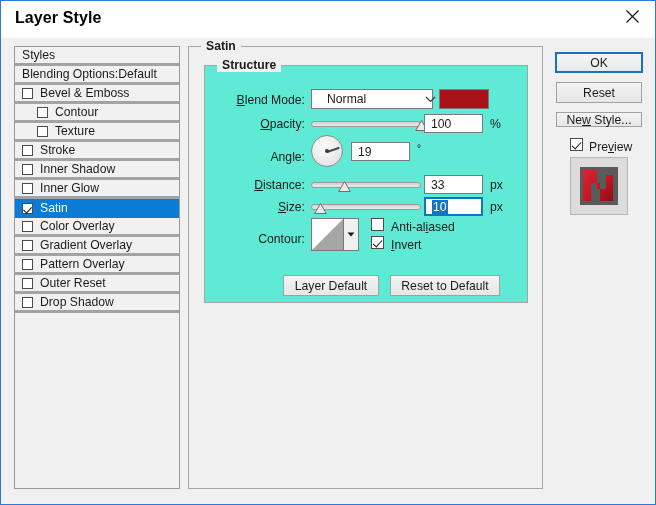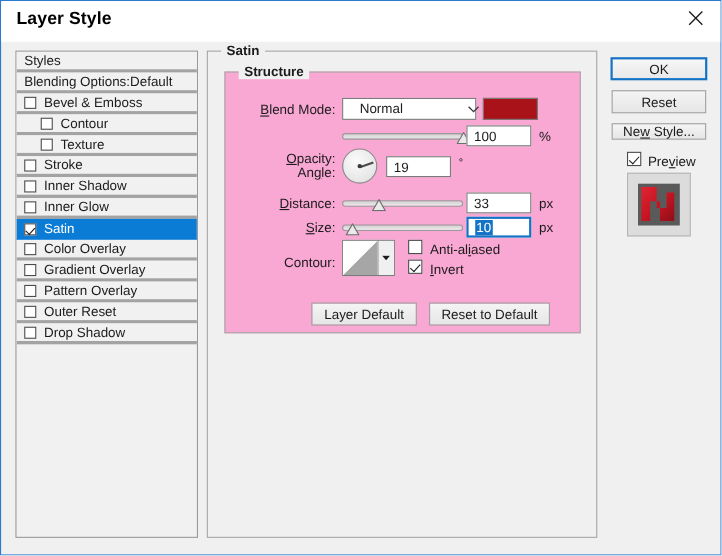--- a/index.html
+++ b/index.html
@@ -130,21 +130,21 @@
   .legend-satin { left: 12px; top: -8px; }
 
   .structure-group {
     position: absolute;
     left: 15px;
     top: 18px;
     width: 324px;
     height: 238px;
     box-sizing: border-box;
     border: 1px solid #a6a6a6;
-    background: #f9a8d4;
+    background: #5eead4;
   }
   .legend-structure { left: 12px; top: -8px; }
 
   
   .ctl-label {
     position: absolute;
     font-size: 12.2px;
     color: #1b1b1b;
     text-align: right;
     white-space: nowrap;
@@ -448,21 +448,21 @@
       <div class="combo" style="left:106px; top:23px; width:122px; height:20px;padding-left:15px;">
         <span>Normal</span>
         <span class="arrow">
           <svg width="11" height="7" viewBox="0 0 11 7" style="display:block;margin-top:-1px;">
             <polyline points="1,1 5.5,5.5 10,1" fill="none" stroke="#3a3a3a" stroke-width="1.2"></polyline>
           </svg>
         </span>
       </div>
       <div class="swatch" id="blend-color" style="left: 234px; top: 23px; width: 50px; height: 20px; background: rgb(169, 18, 25);"></div>
 
-      <div class="ctl-label" style="left:8px; top:51px; width:92px;margin-top:20px;"><span class="ul">O</span>pacity:</div>
+      <div class="ctl-label" style="left:8px; top:51px; width:92px;"><span class="ul">O</span>pacity:</div>
       <div class="slider" id="opacity-slider" style="left:106px; top:52px; width:110px;">
         <div class="track"></div>
         <div class="thumb" style="left: 100%;">
           <svg width="13" height="11" viewBox="0 0 13 11" style="display:block;">
             <polygon points="6.5,0.5 12.3,10.5 0.7,10.5" fill="#eaeaea" stroke="#6e6e6e" stroke-width="1"></polygon>
           </svg>
         </div>
       </div>
       <div class="numbox" style="left:219px; top:48px; width:59px; height:19px;">
         <span class="val">100</span>

